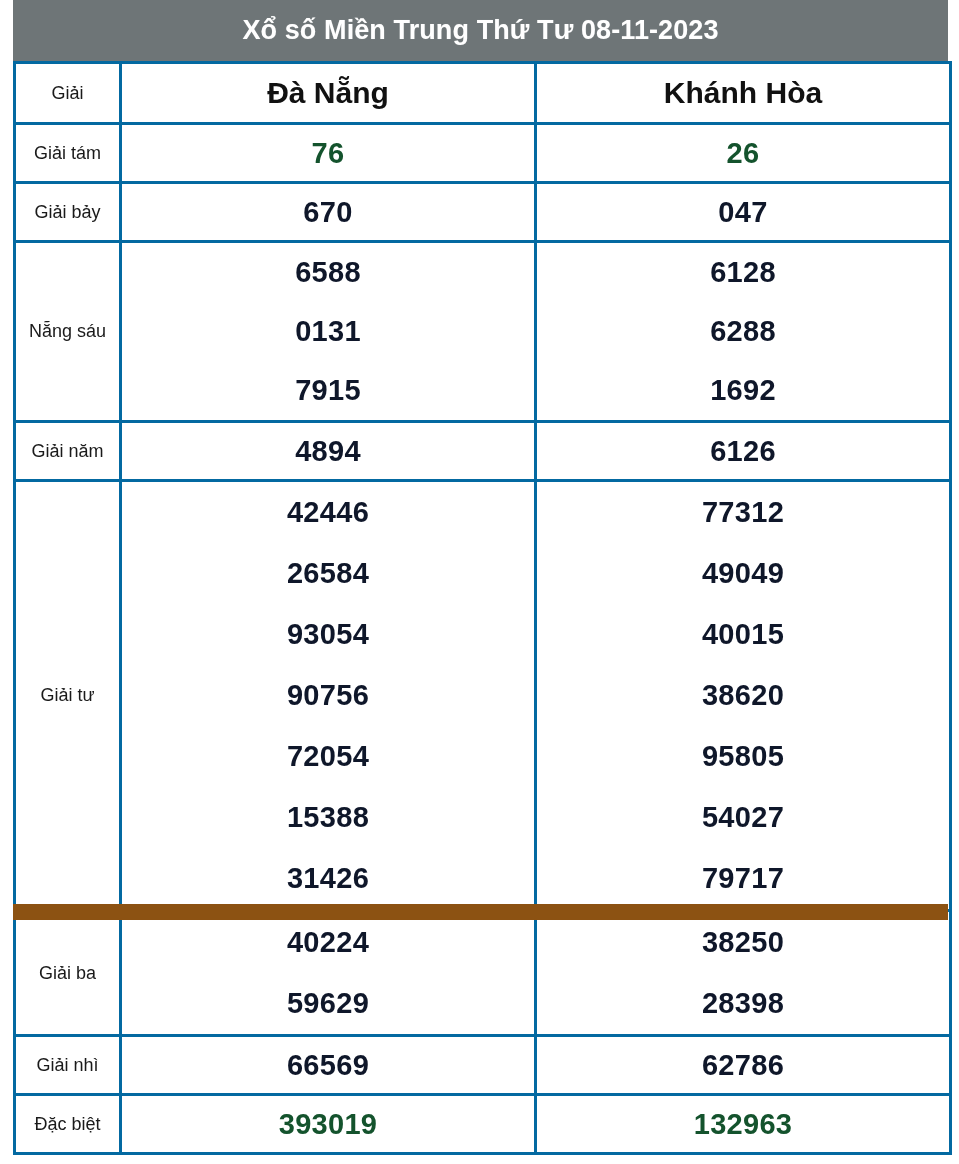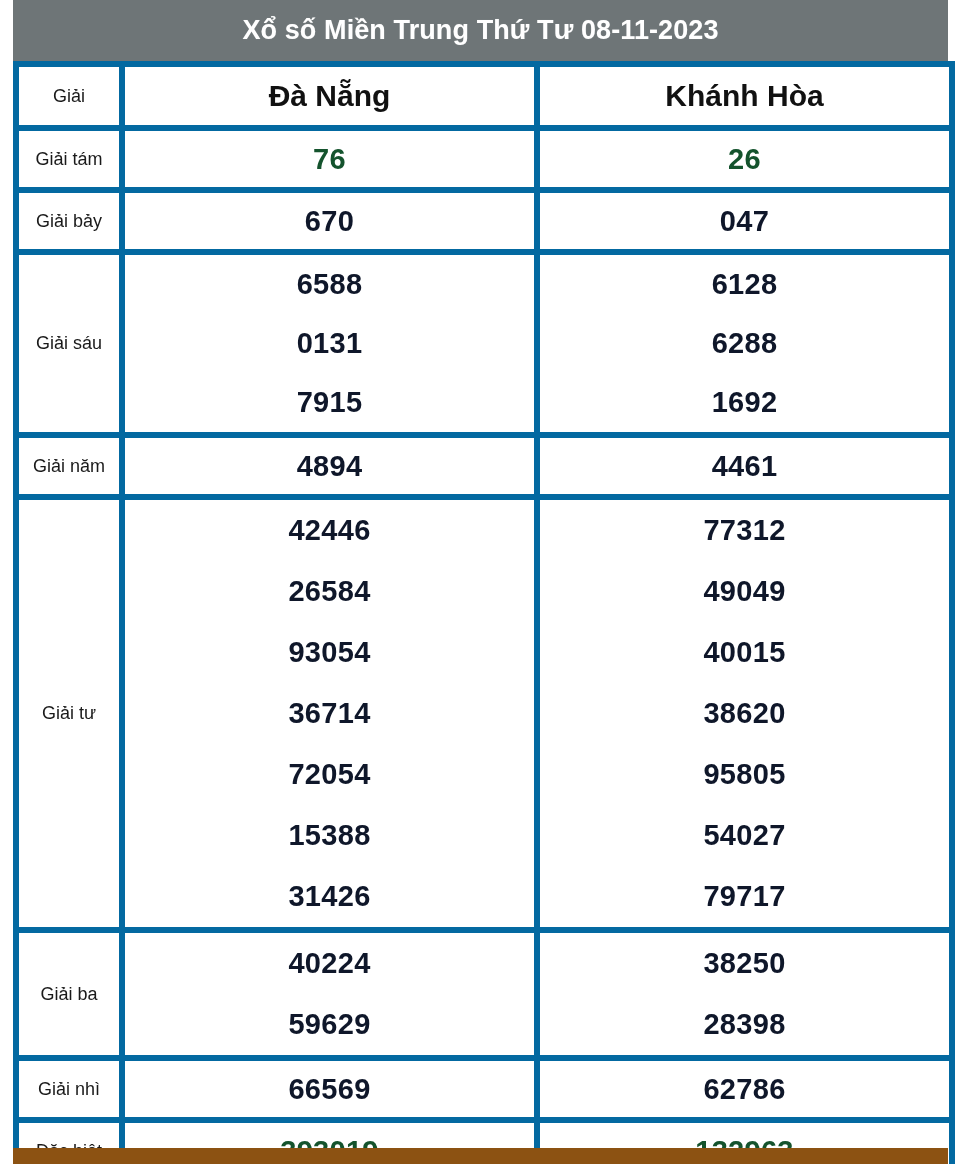--- a/index.html
+++ b/index.html
@@ -11,21 +11,21 @@
   body {
     width: 959px;
     height: 1164px;
     font-family: "Liberation Sans", "DejaVu Sans", sans-serif;
     overflow: hidden;
   }
 
   #page {
     position: relative;
     width: 959px;
-    height: 1164px;
+    height: 920px;
     background: #ffffff;
     box-sizing: border-box;
     padding: 0 11px 0 13px;
   }
 
   
   .title-bar {
     height: 61px;
     background: #6e7577;
     display: flex;
@@ -43,21 +43,21 @@
   }
 
   
   table.result-table {
     width: 100%;
     border-collapse: collapse;
     table-layout: fixed;
     background: #ffffff;
   }
   table.result-table td {
-    border: 6px solid #0369a1;
+    border: 3px solid #0369a1;
     padding: 0;
     text-align: center;
     vertical-align: middle;
     background: #ffffff;
   }
 
   col.col-label { width: 106px; }
   col.col-prov  { width: 415px; }
 
   
@@ -146,48 +146,48 @@
         <tr class="row-h1">
           <td class="cell-label">Giải bảy</td>
           <td class="cell-nums">
             <span class="num-line">670</span>
           </td>
           <td class="cell-nums">
             <span class="num-line">047</span>
           </td>
         </tr>
         <tr class="row-h3">
-          <td class="cell-label">Giải sáu</td>
+          <td class="cell-label">Nẵng sáu</td>
           <td class="cell-nums">
             <span class="num-line">6588</span>
             <span class="num-line">0131</span>
             <span class="num-line">7915</span>
           </td>
           <td class="cell-nums">
             <span class="num-line">6128</span>
             <span class="num-line">6288</span>
             <span class="num-line">1692</span>
           </td>
         </tr>
         <tr class="row-h1">
           <td class="cell-label">Giải năm</td>
           <td class="cell-nums">
             <span class="num-line">4894</span>
           </td>
           <td class="cell-nums">
-            <span class="num-line">4461</span>
+            <span class="num-line">6126</span>
           </td>
         </tr>
         <tr class="row-h7">
           <td class="cell-label">Giải tư</td>
           <td class="cell-nums">
             <span class="num-line">42446</span>
             <span class="num-line">26584</span>
             <span class="num-line">93054</span>
-            <span class="num-line">36714</span>
+            <span class="num-line">90756</span>
             <span class="num-line">72054</span>
             <span class="num-line">15388</span>
             <span class="num-line">31426</span>
           </td>
           <td class="cell-nums">
             <span class="num-line">77312</span>
             <span class="num-line">49049</span>
             <span class="num-line">40015</span>
             <span class="num-line">38620</span>
             <span class="num-line">95805</span>

